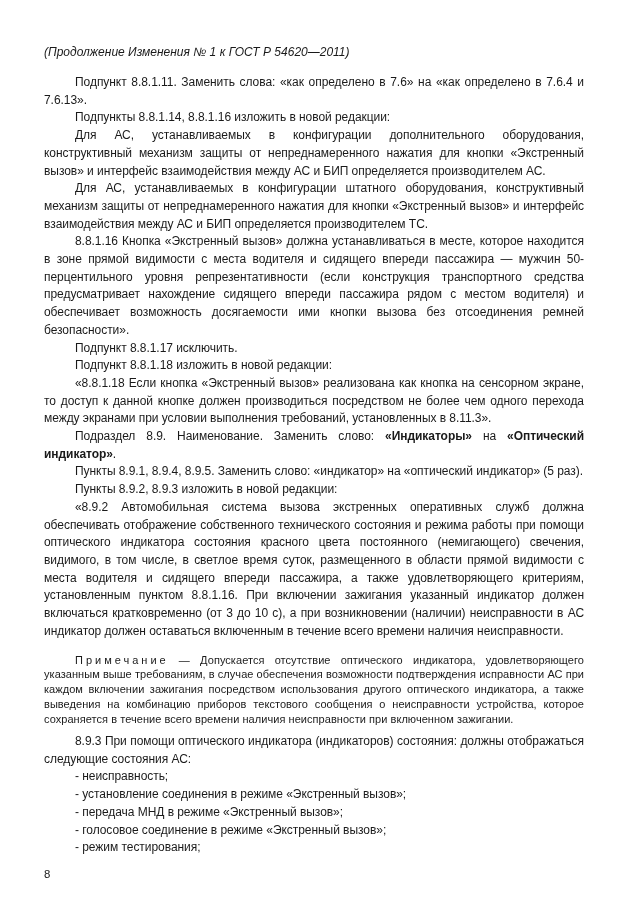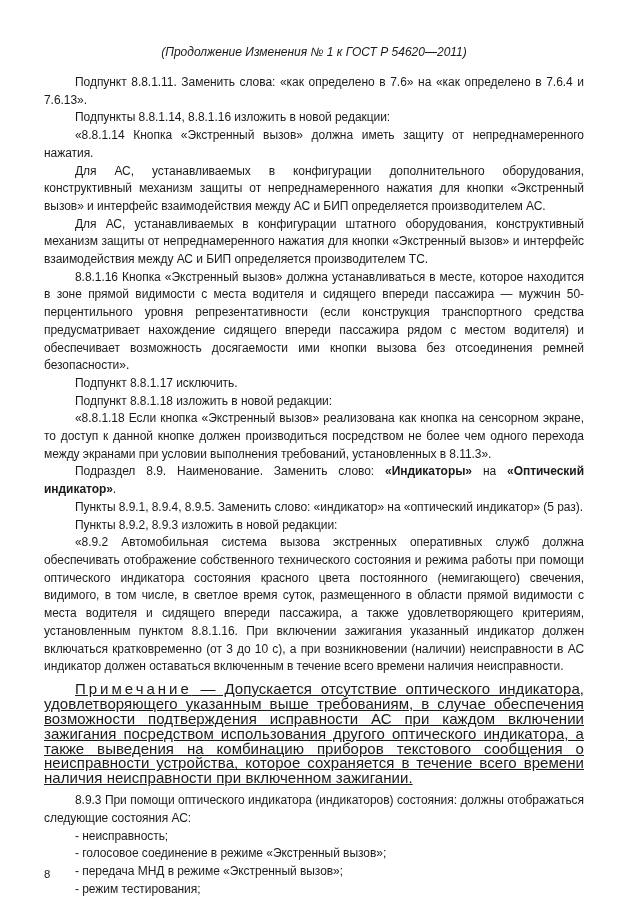--- a/index.html
+++ b/index.html
@@ -2,63 +2,63 @@
 <html><head>
 <meta charset="utf-8">
 <style>
   html, body { margin: 0; padding: 0; background: #ffffff; }
   body { width: 630px; height: 913px; position: relative; overflow: hidden; }
   .page {
     position: absolute; left: 44px; top: 44px; width: 540px;
     font-family: "Liberation Sans", sans-serif; color: #1a1a1a;
   }
   .header {
-    text-align: center; font-style: italic; font-size: 12px; line-height: 16px;
+    text-align: left; font-style: italic; font-size: 12px; line-height: 16px;
     margin-bottom: 14px; padding-right: 0px;
   }
   .p {
     font-size: 12px; line-height: 17.7px; text-align: justify;
     text-indent: 31px; margin: 0; letter-spacing: -0.05px;
   }
   .note {
-    font-size: 15px; line-height: 14.9px; text-align: justify;
-    text-indent: 31px; margin: 6px 0 6px 0; letter-spacing: 0.05px; text-decoration: underline;
+    font-size: 11px; line-height: 14.9px; text-align: justify;
+    text-indent: 31px; margin: 12px 0 6px 0; letter-spacing: 0.05px;
   }
   .note .spaced { letter-spacing: 3px; }
   b { font-weight: bold; }
   .pagenum {
     position: absolute; left: 44px; top: 868px;
     font-family: "Liberation Sans", sans-serif; font-size: 11.4px; color: #1a1a1a;
   }
 </style>
 </head>
 <body>
 
 <div class="page">
   <div class="header">(Продолжение Изменения № 1 к ГОСТ Р 54620—2011)</div>
 
   <p class="p">Подпункт 8.8.1.11. Заменить слова: «как определено в 7.6» на «как определено в 7.6.4 и 7.6.13».</p>
   <p class="p">Подпункты 8.8.1.14, 8.8.1.16 изложить в новой редакции:</p>
-  <p class="p">«8.8.1.14 Кнопка «Экстренный вызов» должна иметь защиту от непреднамеренного нажатия.</p>
   <p class="p">Для АС, устанавливаемых в конфигурации дополнительного оборудования, конструктивный механизм защиты от непреднамеренного нажатия для кнопки «Экстренный вызов» и интерфейс взаимодействия между АС и БИП определяется производителем АС.</p>
   <p class="p">Для АС, устанавливаемых в конфигурации штатного оборудования, конструктивный механизм защиты от непреднамеренного нажатия для кнопки «Экстренный вызов» и интерфейс взаимодействия между АС и БИП определяется производителем ТС.</p>
   <p class="p">8.8.1.16 Кнопка «Экстренный вызов» должна устанавливаться в месте, которое находится в зоне прямой видимости с места водителя и сидящего впереди пассажира — мужчин 50-перцентильного уровня репрезентативности (если конструкция транспортного средства предусматривает нахождение сидящего впереди пассажира рядом с местом водителя) и обеспечивает возможность досягаемости ими кнопки вызова без отсоединения ремней безопасности».</p>
   <p class="p">Подпункт 8.8.1.17 исключить.</p>
   <p class="p">Подпункт 8.8.1.18 изложить в новой редакции:</p>
   <p class="p">«8.8.1.18 Если кнопка «Экстренный вызов» реализована как кнопка на сенсорном экране, то доступ к данной кнопке должен производиться посредством не более чем одного перехода между экранами при условии выполнения требований, установленных в 8.11.3».</p>
 
   <p class="p"><span>Подраздел 8.9. Наименование. Заменить слово: </span><b>«Индикаторы»</b><span> на </span><b>«Оптический индикатор»</b><span>.</span></p>
 
   <p class="p">Пункты 8.9.1, 8.9.4, 8.9.5. Заменить слово: «индикатор» на «оптический индикатор» (5 раз).</p>
   <p class="p">Пункты 8.9.2, 8.9.3 изложить в новой редакции:</p>
   <p class="p">«8.9.2 Автомобильная система вызова экстренных оперативных служб должна обеспечивать отображение собственного технического состояния и режима работы при помощи оптического индикатора состояния красного цвета постоянного (немигающего) свечения, видимого, в том числе, в светлое время суток, размещенного в области прямой видимости с места водителя и сидящего впереди пассажира, а также удовлетворяющего критериям, установленным пунктом 8.8.1.16. При включении зажигания указанный индикатор должен включаться кратковременно (от 3 до 10 с), а при возникновении (наличии) неисправности в АС индикатор должен оставаться включенным в течение всего времени наличия неисправности.</p>
 
   <p class="note"><span class="spaced">Примечание</span><span> — Допускается отсутствие оптического индикатора, удовлетворяющего указанным выше требованиям, в случае обеспечения возможности подтверждения исправности АС при каждом включении зажигания посредством использования другого оптического индикатора, а также выведения на комбинацию приборов текстового сообщения о неисправности устройства, которое сохраняется в течение всего времени наличия неисправности при включенном зажигании.</span></p>
 
   <p class="p">8.9.3 При помощи оптического индикатора (индикаторов) состояния: должны отображаться следующие состояния АС:</p>
   <p class="p">- неисправность;</p>
+  <p class="p">- установление соединения в режиме «Экстренный вызов»;</p>
+  <p class="p">- передача МНД в режиме «Экстренный вызов»;</p>
   <p class="p">- голосовое соединение в режиме «Экстренный вызов»;</p>
-  <p class="p">- передача МНД в режиме «Экстренный вызов»;</p>
   <p class="p">- режим тестирования;</p>
 
 </div>
 
 <div class="pagenum">8</div>
 
 </body></html>

